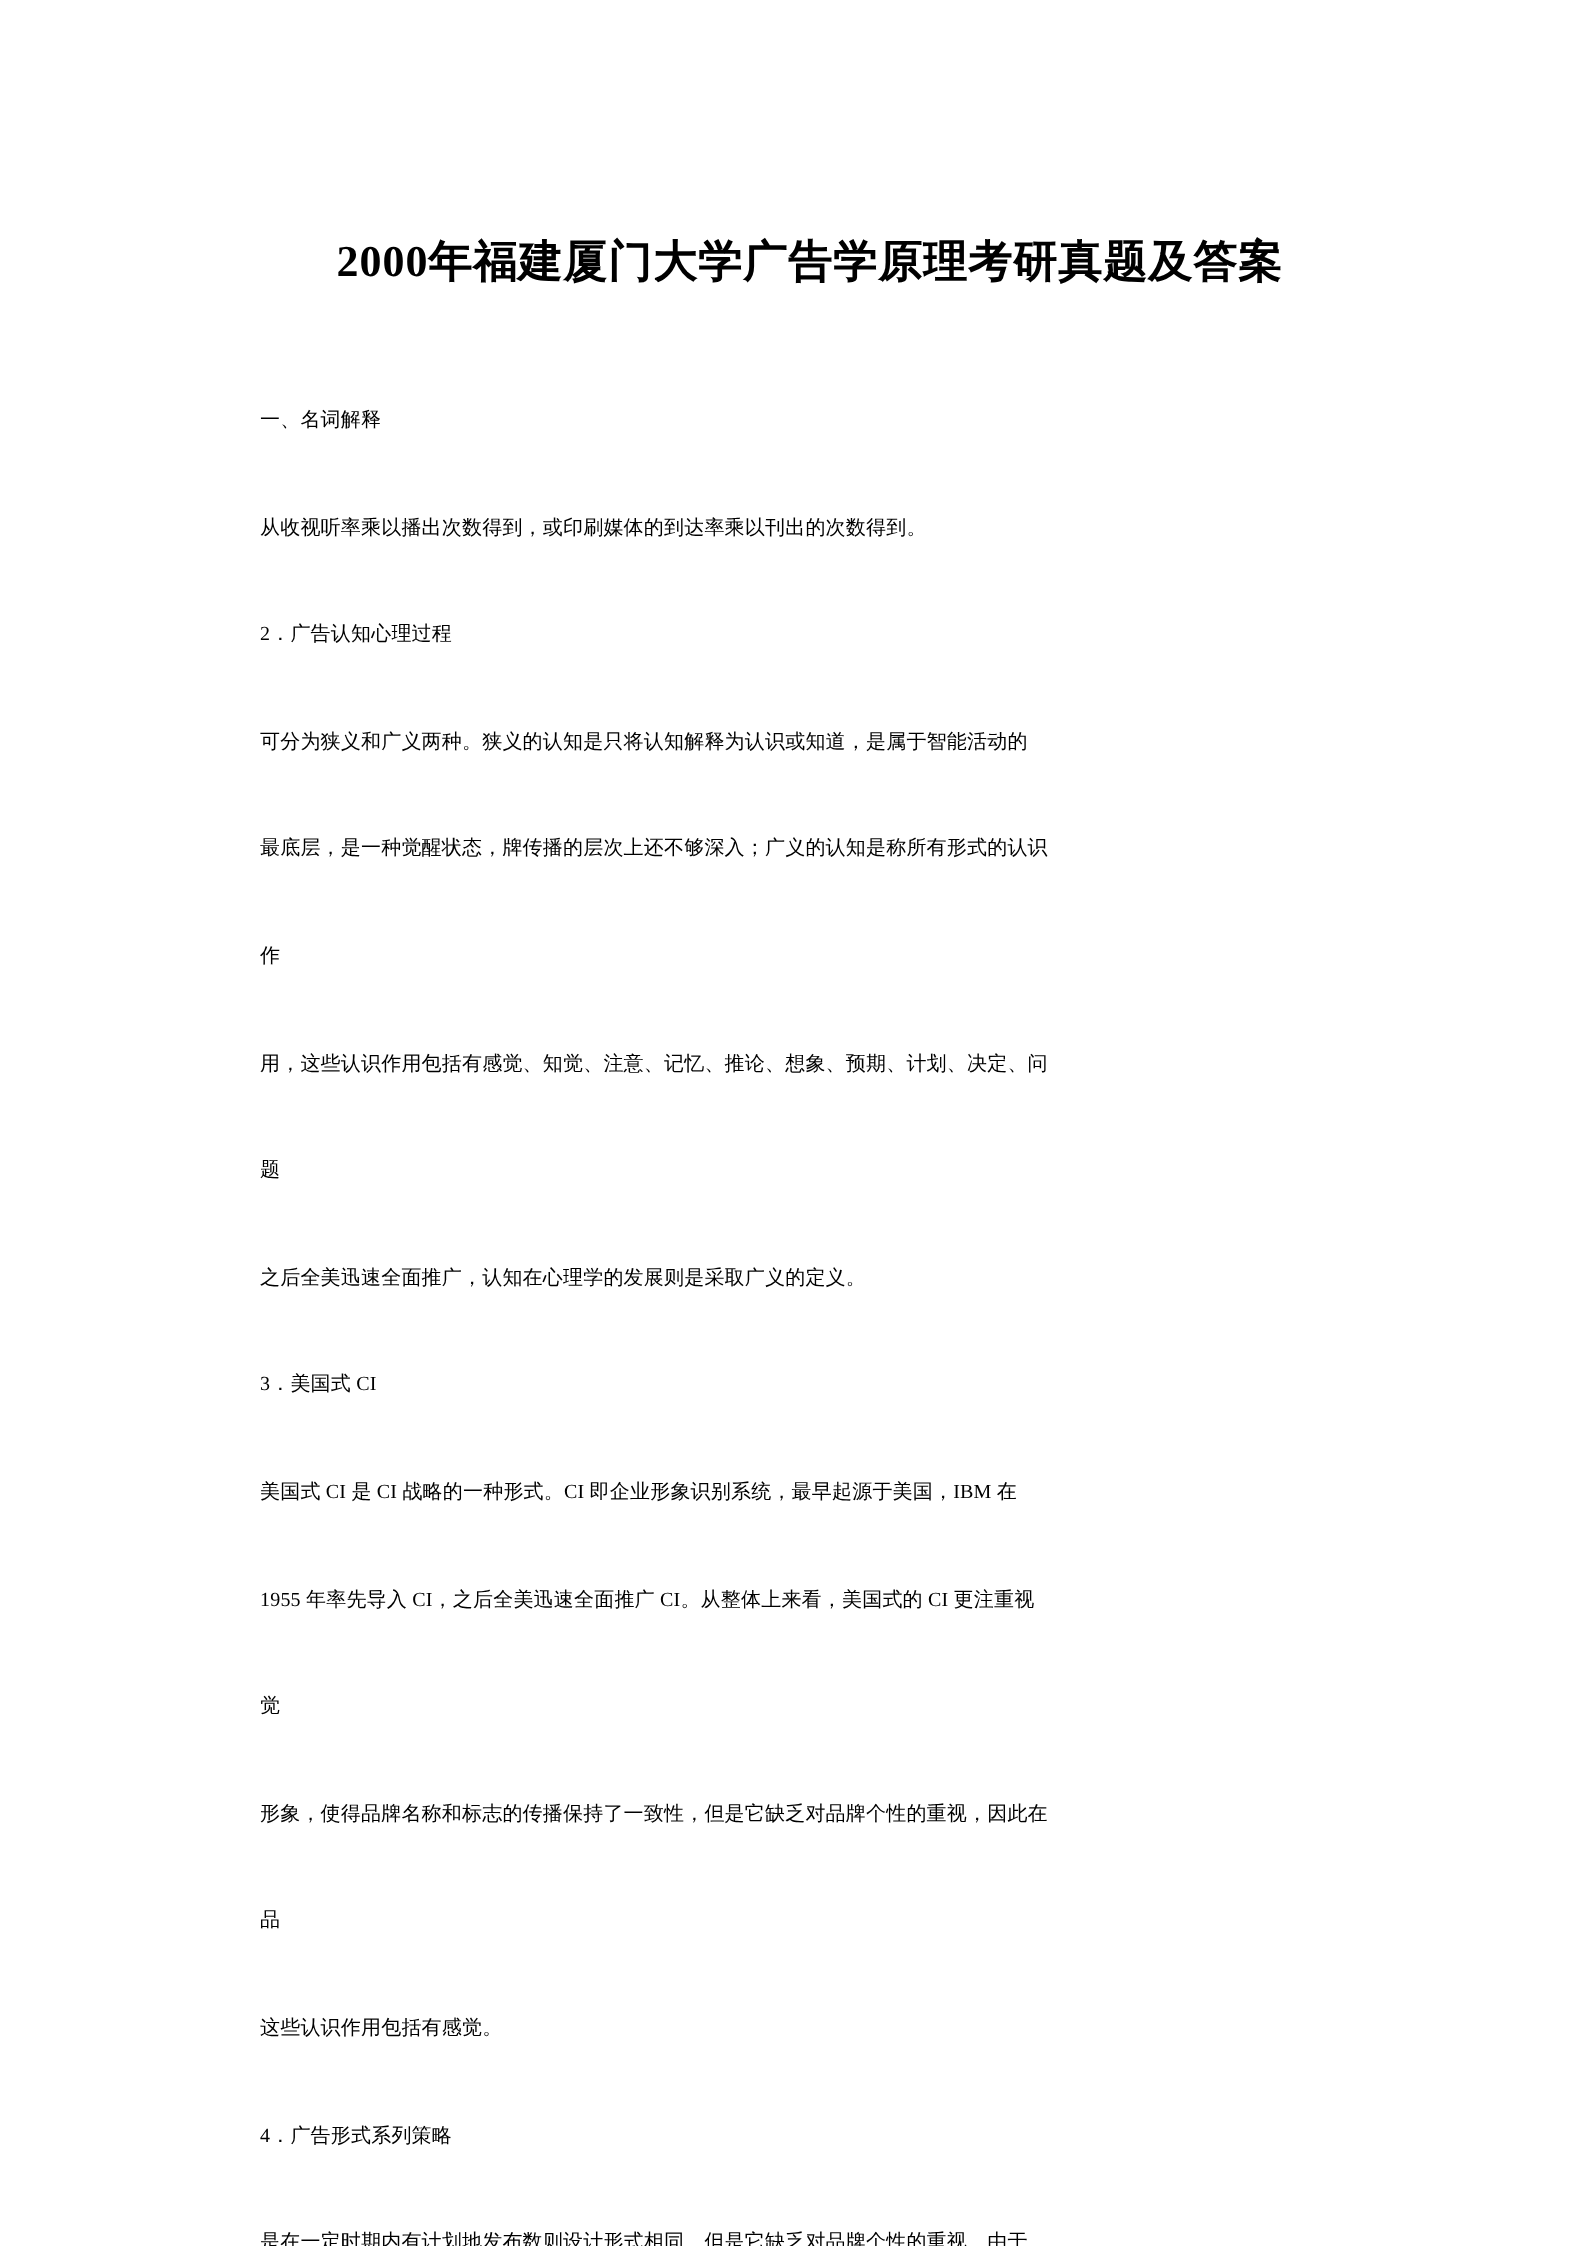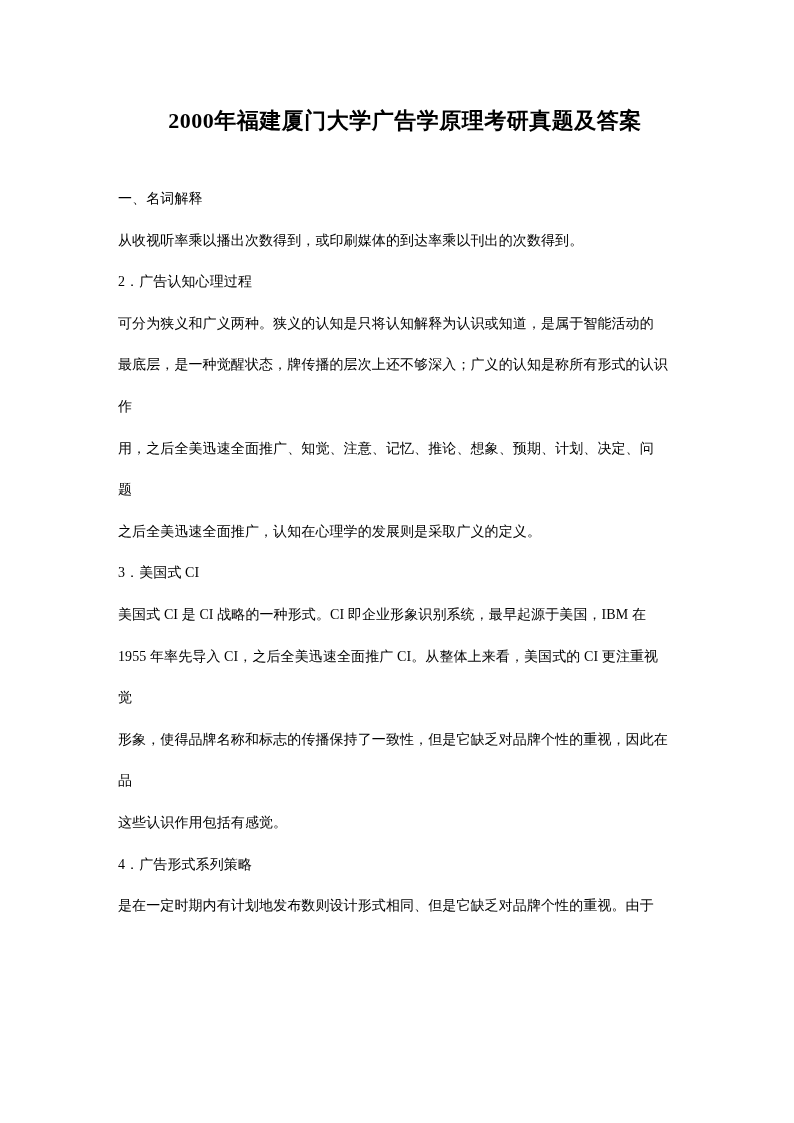--- a/index.html
+++ b/index.html
@@ -14,59 +14,59 @@
     background: #ffffff;
     color: #000000;
     font-family: "Liberation Serif", "DejaVu Serif", serif;
     overflow: hidden;
   }
   .doc-title {
     position: absolute;
     top: 103px;
     left: 0;
     right: 0;
-    margin: 4px;
+    margin: 14px;
     text-align: center;
     font-size: 22px;
     line-height: 28px;
     font-weight: bold;
     letter-spacing: 0.5px;
     white-space: nowrap;
     padding-left: 16px;
   }
   .doc-body {
     position: absolute;
     top: 178px;
     left: 118px;
     width: 558px;
   }
   .doc-line {
-    margin: 0;
+    margin: 12px;
     padding: 0;
-    font-size: 14px;
+    font-size: 10px;
     line-height: 41.6px;
     height: 41.6px;
     letter-spacing: 0.1px;
     white-space: nowrap;
     overflow: visible;
   }
 </style>
 </head>
 <body>
 
 <div class="page">
   <h1 class="doc-title">2000年福建厦门大学广告学原理考研真题及答案</h1>
   <div class="doc-body">
       <p class="doc-line">一、名词解释</p>
       <p class="doc-line">从收视听率乘以播出次数得到，或印刷媒体的到达率乘以刊出的次数得到。</p>
       <p class="doc-line">2．广告认知心理过程</p>
       <p class="doc-line">可分为狭义和广义两种。狭义的认知是只将认知解释为认识或知道，是属于智能活动的</p>
       <p class="doc-line">最底层，是一种觉醒状态，牌传播的层次上还不够深入；广义的认知是称所有形式的认识</p>
       <p class="doc-line">作</p>
-      <p class="doc-line">用，之后全美迅速全面推广、知觉、注意、记忆、推论、想象、预期、计划、决定、问</p>
+      <p class="doc-line">用，这些认识作用包括有感觉、知觉、注意、记忆、推论、想象、预期、计划、决定、问</p>
       <p class="doc-line">题</p>
       <p class="doc-line">之后全美迅速全面推广，认知在心理学的发展则是采取广义的定义。</p>
       <p class="doc-line">3．美国式 CI</p>
       <p class="doc-line">美国式 CI 是 CI 战略的一种形式。CI 即企业形象识别系统，最早起源于美国，IBM 在</p>
       <p class="doc-line">1955 年率先导入 CI，之后全美迅速全面推广 CI。从整体上来看，美国式的 CI 更注重视</p>
       <p class="doc-line">觉</p>
       <p class="doc-line">形象，使得品牌名称和标志的传播保持了一致性，但是它缺乏对品牌个性的重视，因此在</p>
       <p class="doc-line">品</p>
       <p class="doc-line">这些认识作用包括有感觉。</p>
       <p class="doc-line">4．广告形式系列策略</p>

